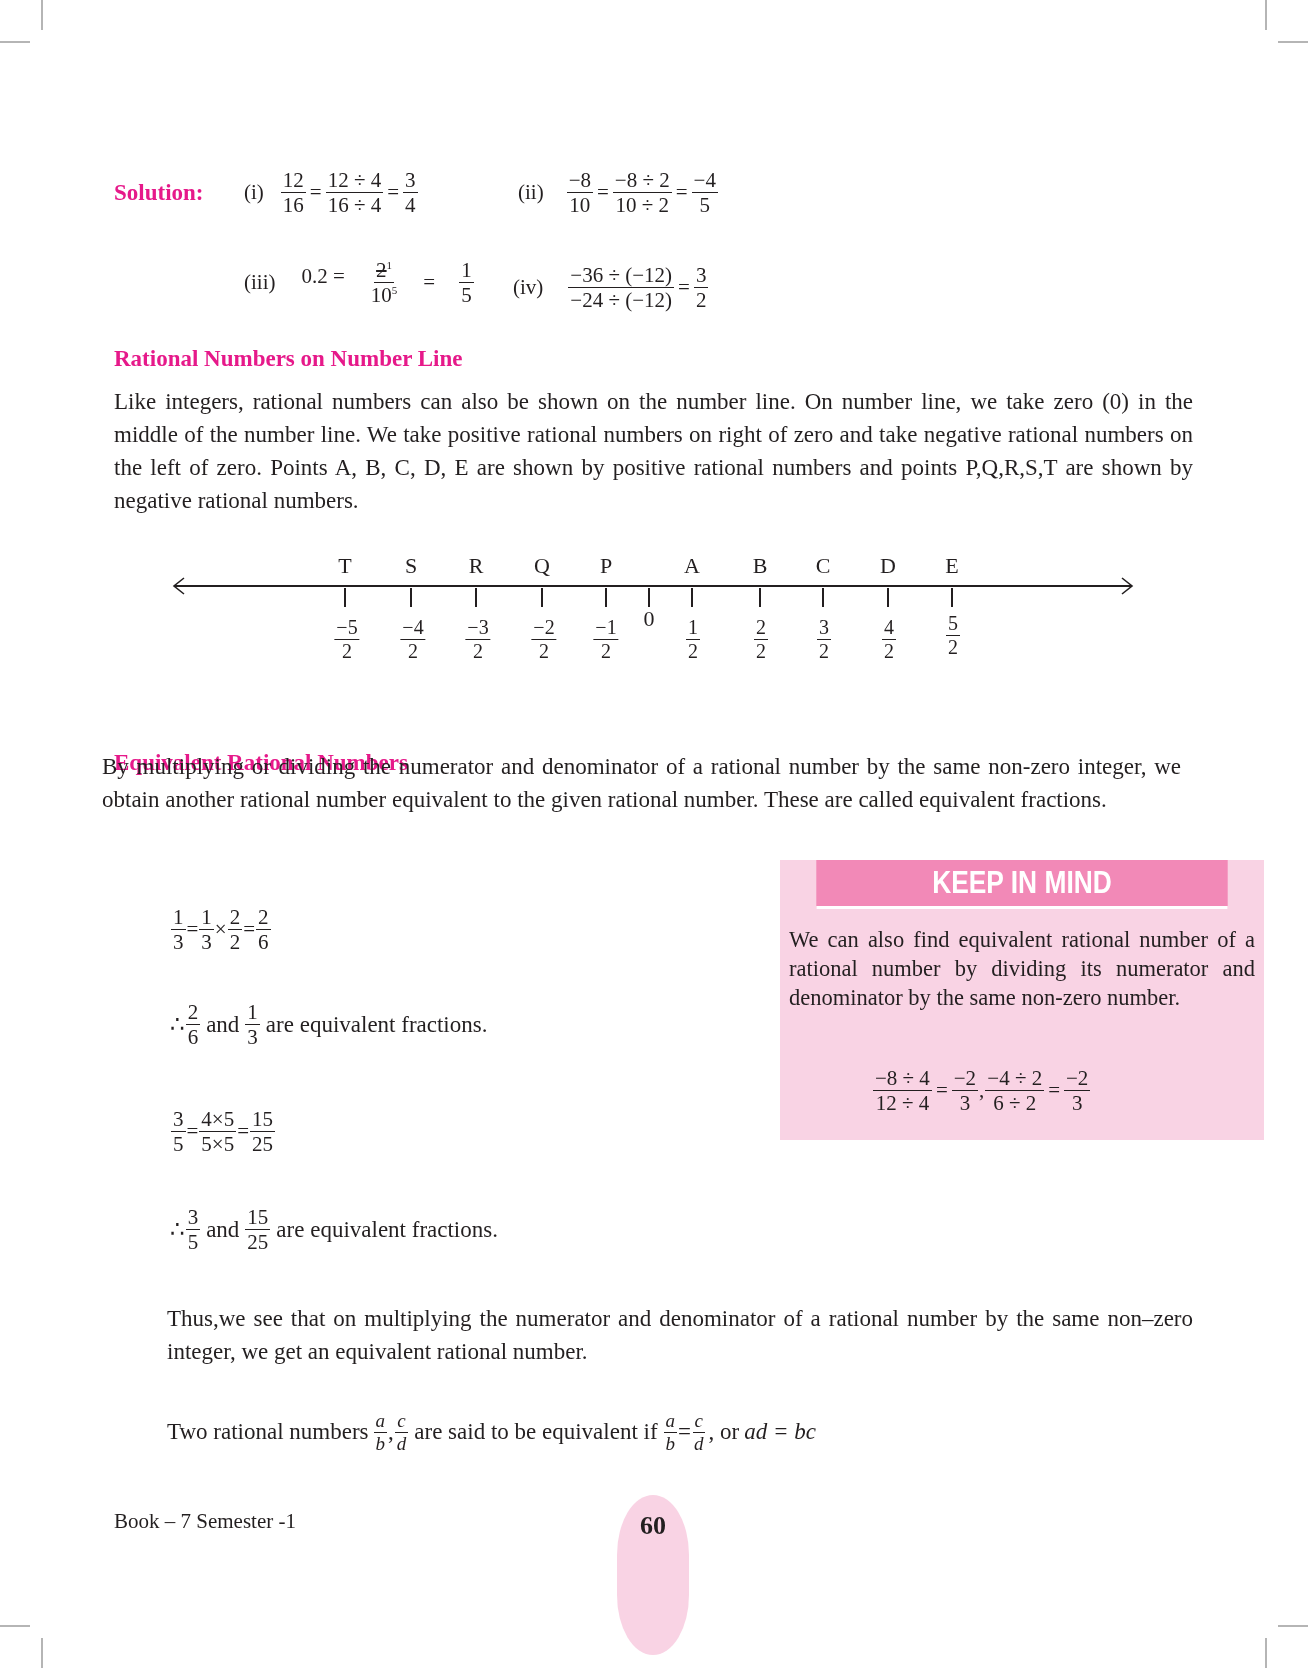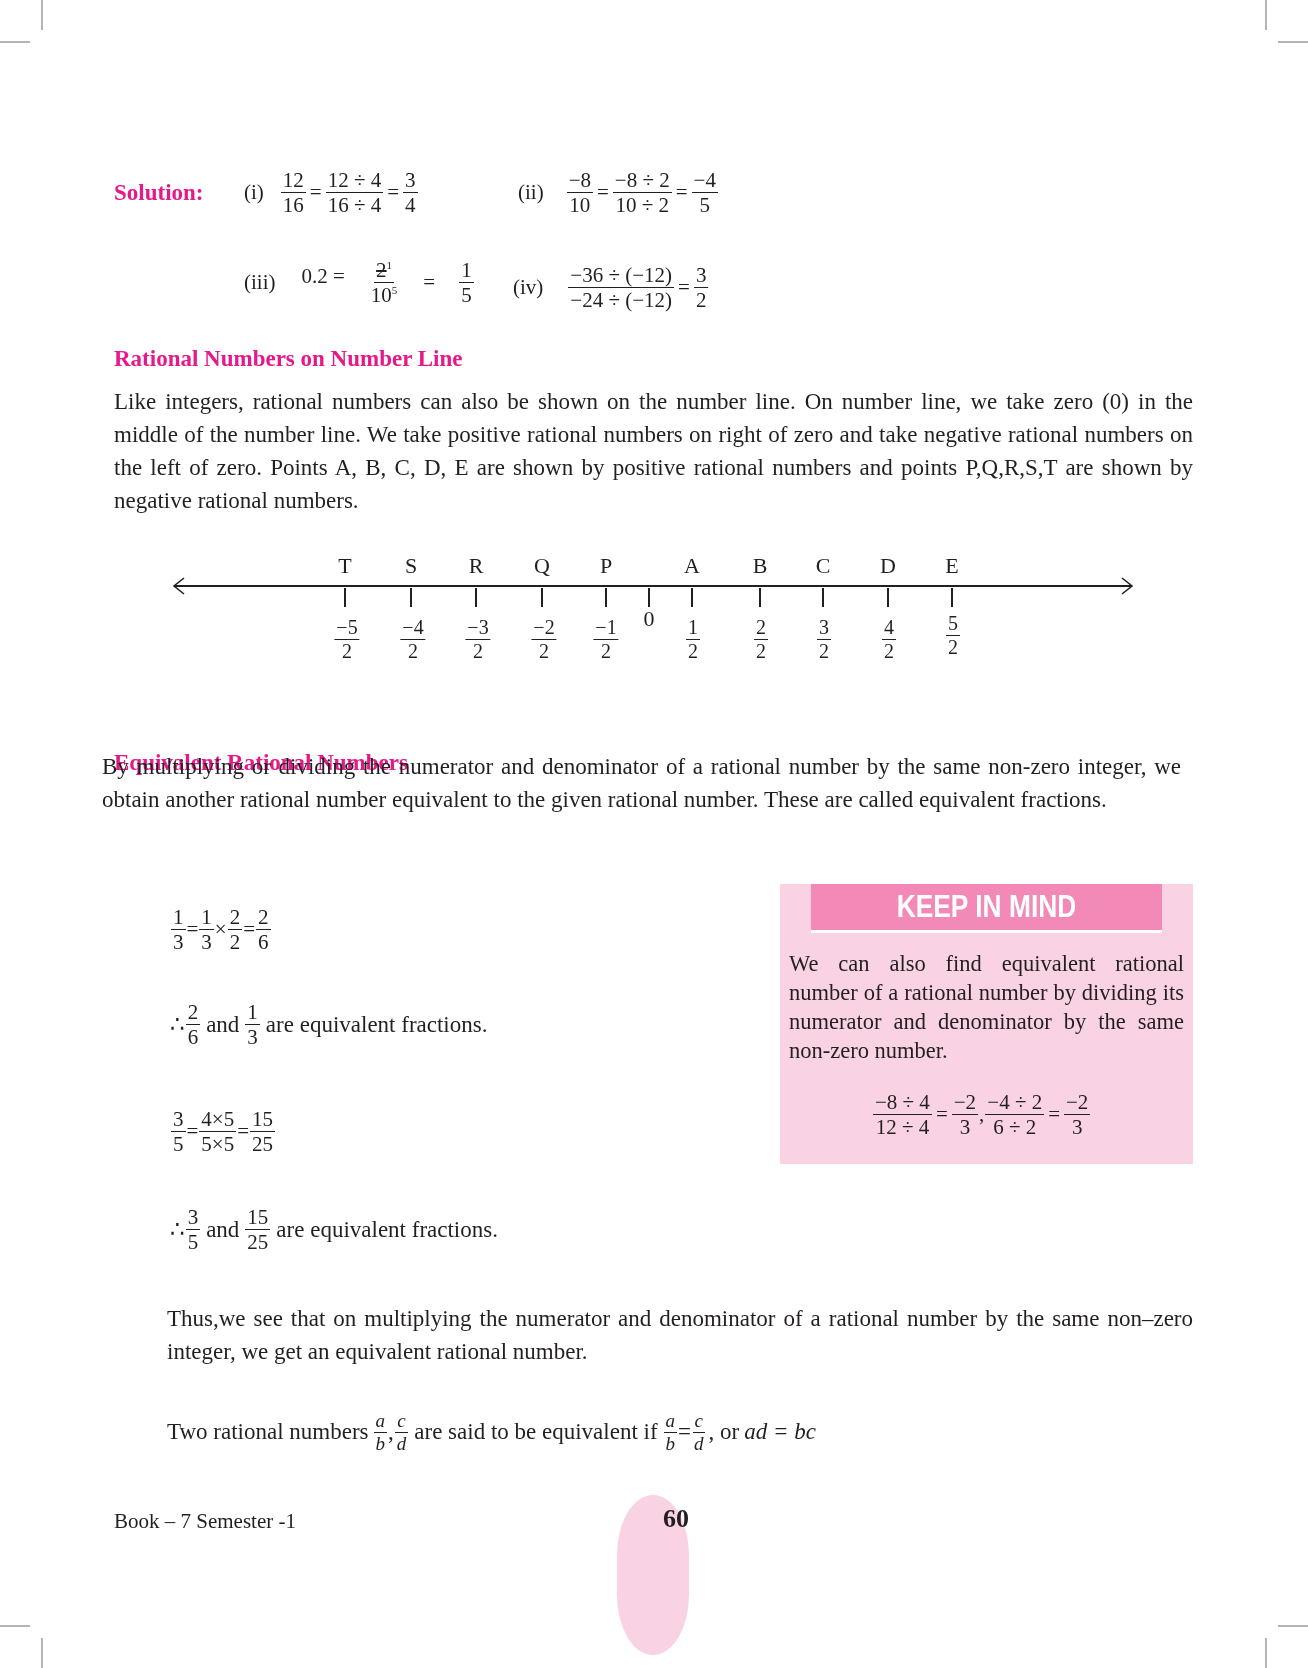--- a/index.html
+++ b/index.html
@@ -14,21 +14,21 @@
   .frac .num { border-bottom:1.4px solid #231f20; padding:0 2px; }
   .frac .den { padding:0 2px; }
   .math { font-size:21px; white-space:nowrap; display:flex; align-items:center; }
   .op { margin:0 3px; }
   .it { font-style:italic; }
   .strike { text-decoration:line-through; }
   sup { font-size:11px; }
   .nl-label { position:absolute; font-size:22px; transform:translateX(-50%); }
   .nl-tick { position:absolute; width:1.5px; height:19px; background:#231f20; }
   .nl-frac { position:absolute; transform:translateX(-50%); font-size:20px; }
-  .kim { position:absolute; left:780px; top:884px; width:413px; height:280px; background:#f9d3e4; }
+  .kim { position:absolute; left:780px; top:860px; width:484px; height:280px; background:#f9d3e4; }
   .kim-head { background:#f289b7; height:46px; color:#fff; font-family:"Liberation Sans","DejaVu Sans",sans-serif;
               font-weight:bold; font-size:31px; text-align:center; line-height:46px; letter-spacing:0px; border-bottom:3px solid #fff; transform:scaleX(0.85); }
   .kim-body { padding:16px 9px 0 9px; font-size:22.5px; line-height:29px; text-align:justify; text-align-last:left; }
   .pagenum { position:absolute; left:617px; top:1495px; width:72px; height:160px; background:#f9d3e4; border-radius:36px / 60px; }
 </style>
 </head>
 <body>
 
 <div class="crop" style="left:41px;top:0;width:2px;height:30px;"></div>
 <div class="crop" style="left:0;top:41px;width:30px;height:2px;"></div>
@@ -308,14 +308,14 @@
         <span class="den">3</span>
       </span>
   </div>
 </div>
 
 <div class="abs" style="left:114px;top:1509px;font-size:21px;">
   <span>Book – 7</span>
   <span style="">Semester -1</span>
 </div>
 <div class="pagenum">
-  <div style="text-align:right;margin-top:9px;font-weight:bold;font-size:26px;">60</div>
+  <div style="text-align:center;margin-top:16px;font-weight:bold;font-size:26px;">60</div>
 </div>
 
 </body></html>

